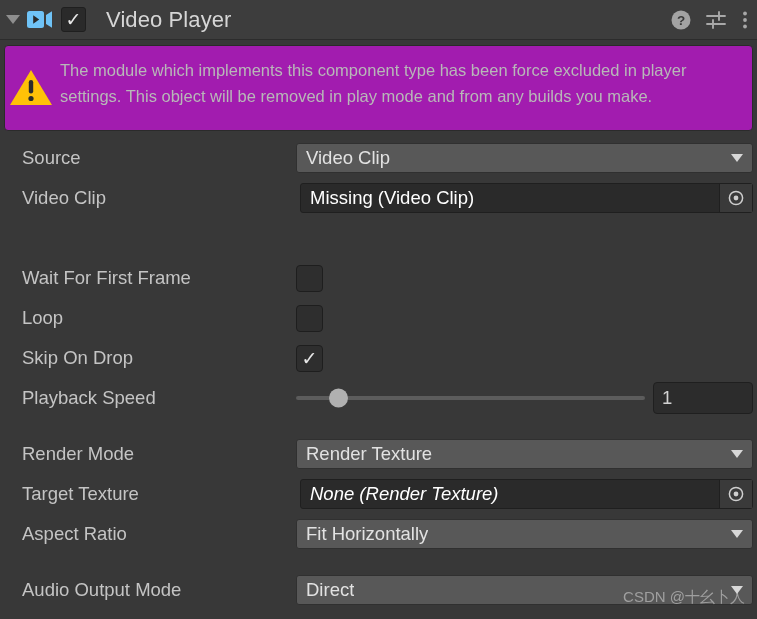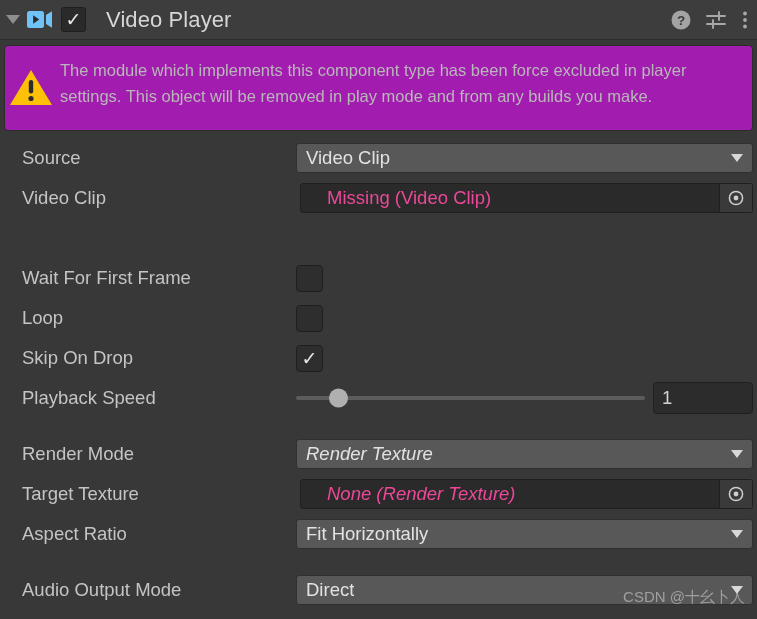--- a/index.html
+++ b/index.html
@@ -160,23 +160,23 @@
     height: 30px;
     background: #2a2a2a;
     border: 1px solid #1f1f1f;
     border-radius: 3px;
     box-sizing: border-box;
     display: flex;
     align-items: center;
     cursor: pointer;
   }
   .obj-field .val {
-    padding-left: 26px;
+    padding-left: 9px;
     font-size: 18.5px;
-    color: #ec4899;
+    color: #ffffff;
     white-space: nowrap;
     overflow: hidden;
   }
   .obj-field .picker {
     position: absolute;
     right: 0; top: 0;
     width: 32px; height: 28px;
     background: #3a3a3a;
     border-left: 1px solid #1f1f1f;
     display: flex;
@@ -356,21 +356,21 @@
     <div class="slider-track">
       <div class="slider-handle" id="speed-handle" style="left: 12%;"></div>
     </div>
     <div class="num-field">
       <span class="val">1</span>
     </div>
   </div>
 
   <div class="prop-row" style="top:434px;">
     <div class="prop-label">Render Mode</div>
-    <div class="enum-field" style="left:296px; width:457px;font-style:italic;">
+    <div class="enum-field" style="left:296px; width:457px;">
       <span class="val">Render Texture</span>
       <span class="caret"></span>
     </div>
   </div>
 
   <div class="prop-row" style="top:474px;">
     <div class="prop-label">Target Texture</div>
     <div class="obj-field" style="left:300px; width:453px;font-style:italic;">
       <span class="val">None (Render Texture)</span>
       <span class="picker">

